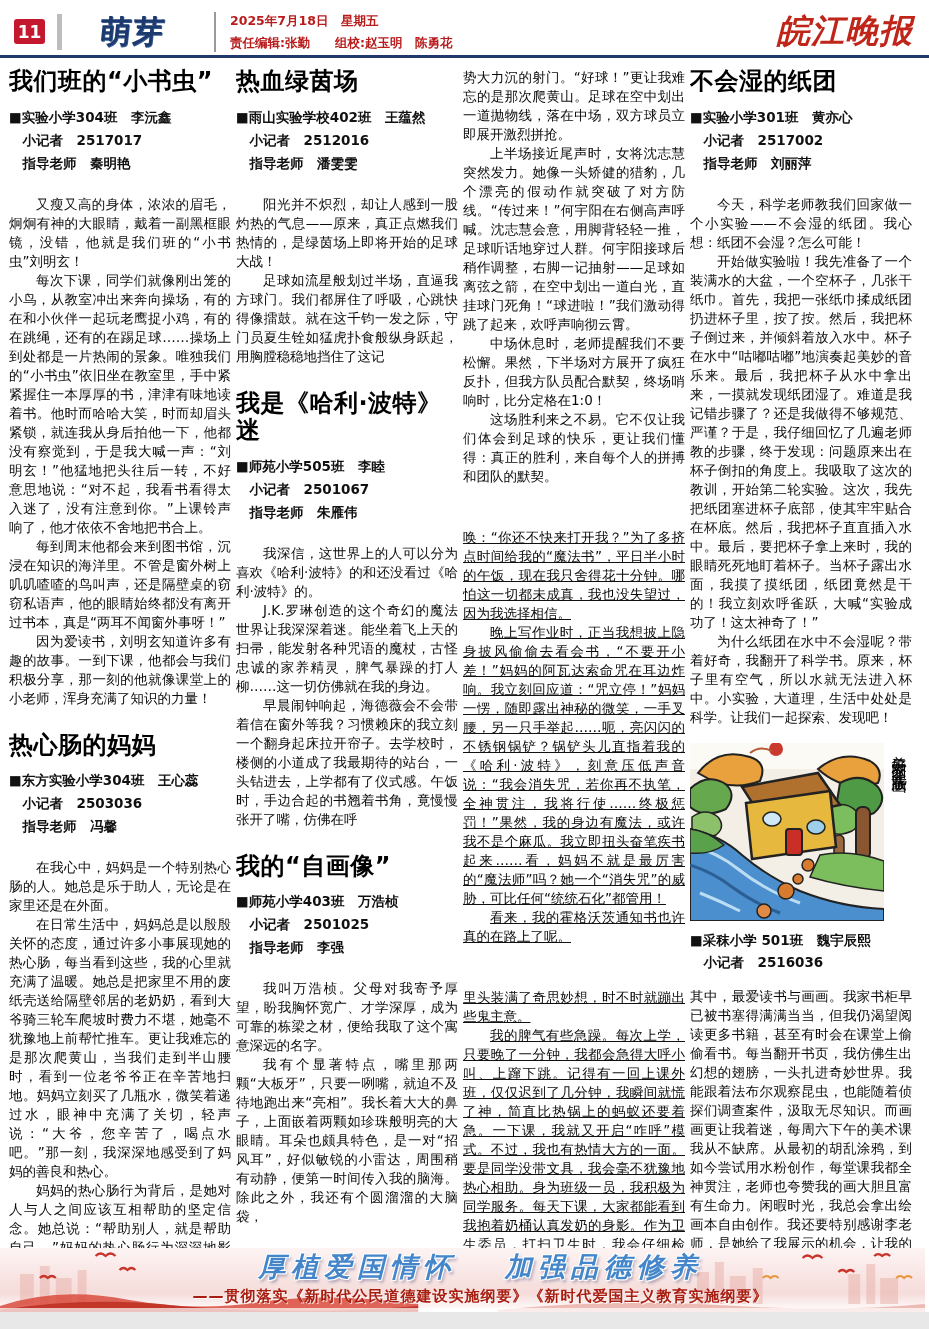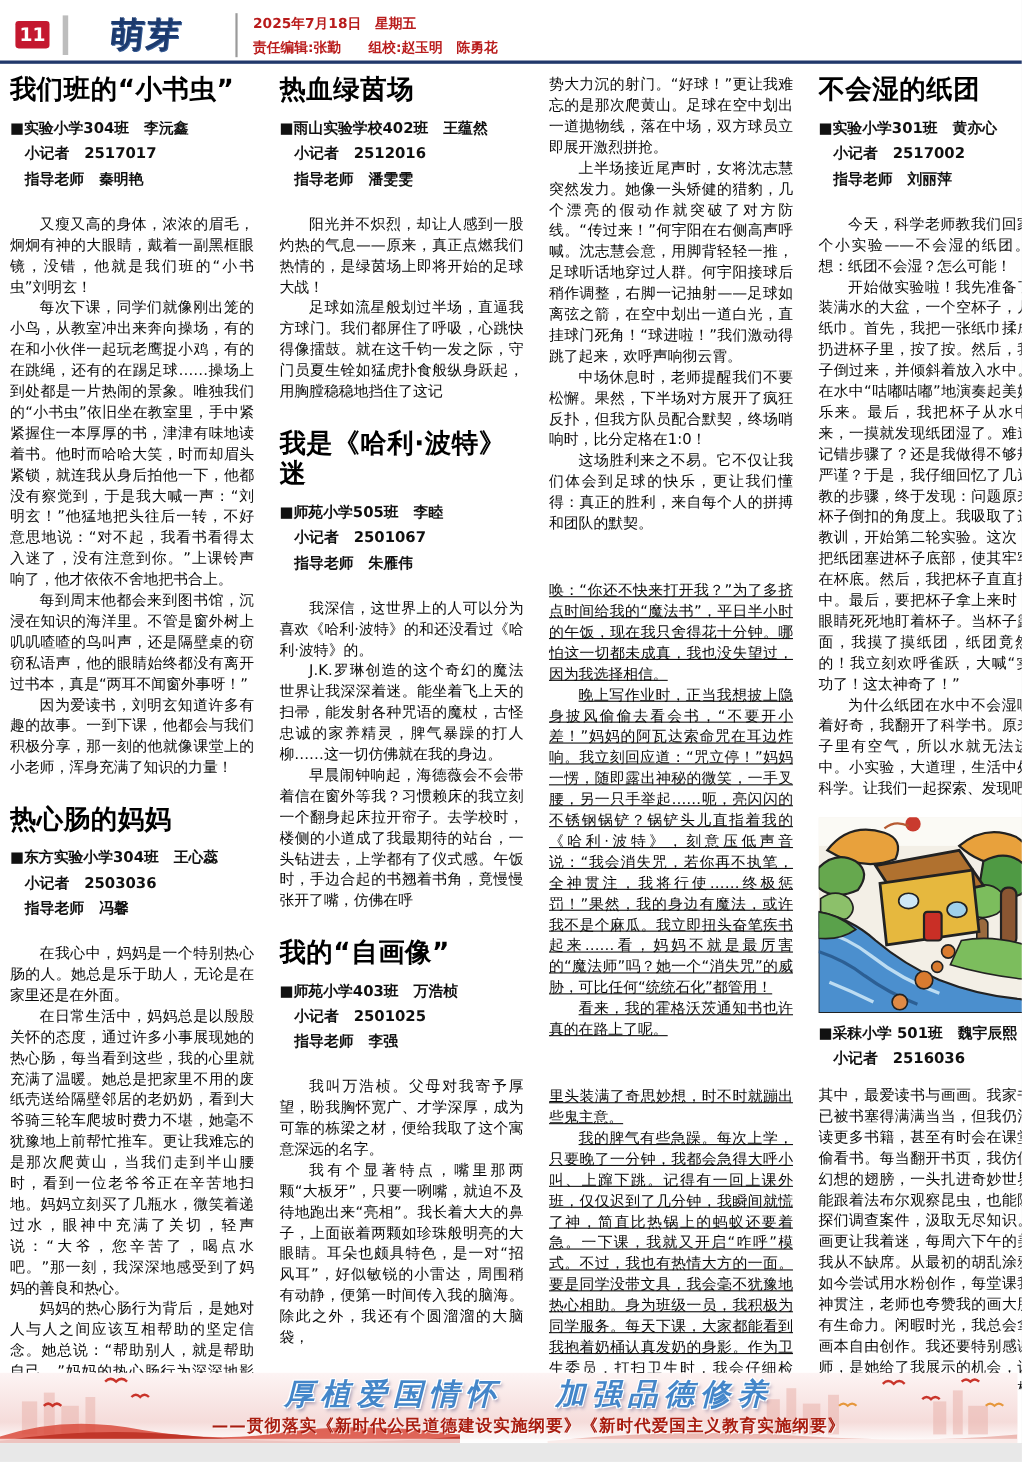--- a/index.html
+++ b/index.html
@@ -27,21 +27,21 @@
     text-shadow:1px 1px 0 #355a93;
   }
   .head-vline { width:2px; height:40px; background:#9a9a9a; margin:0 14px 0 48px; flex:none; }
   .dates { font-size:12.5px; font-weight:bold; line-height:1.75; color:#b91c1c; }
   .masthead {
     margin-left:auto; font-size:33px; font-weight:bold; color:#bf2619;
     font-family:"DejaVu Serif","Liberation Serif",serif; font-style:italic;
     letter-spacing:1px; padding-right:4px; flex:none;
   }
   
-  .content { display:flex; gap:23px; padding:6px 9px 0 9px; height:1205px; overflow:hidden; }
+  .content { display:flex; gap:5px; padding:6px 9px 0 9px; height:1205px; overflow:hidden; }
   .col { width:222px; flex:none; overflow:hidden; }
   .article + .article { margin-top:24px; }
   .article-title {
     font-size:24px; font-weight:bold; color:#000;
     letter-spacing:0.5px; line-height:1.15; margin:4px 0 10px 0;
   }
   .byline { font-size:13.5px; font-weight:bold; line-height:23px; }
   .byline .sub { padding-left:1em; }
   .body-text { margin-top:20px; }
   .body-text p {
@@ -87,20 +87,21 @@
 
   <div class="header">
     <div class="page-badge">11</div>
     <div class="gray-bar"></div>
     <div class="logo">萌芽</div>
     <div class="head-vline"></div>
     <div class="dates">
       <div>2025年7月18日　星期五</div>
       <div>责任编辑:张勤　　组校:赵玉明　陈勇花</div>
     </div>
+    <div class="masthead">皖江晚报</div>
   </div>
 
   <div class="content">
 
     <div class="col">
       <div class="article">
         <div class="article-title">我们班的“小书虫”</div>
         <div class="byline">
           <div>■实验小学304班　李沅鑫</div>
           <div class="sub">小记者　2517017</div>

